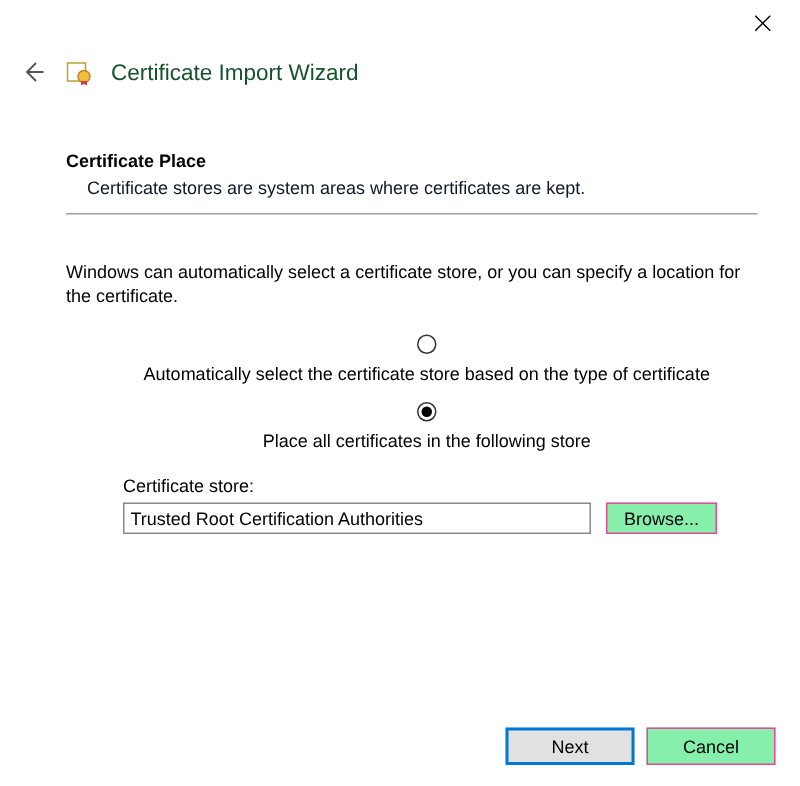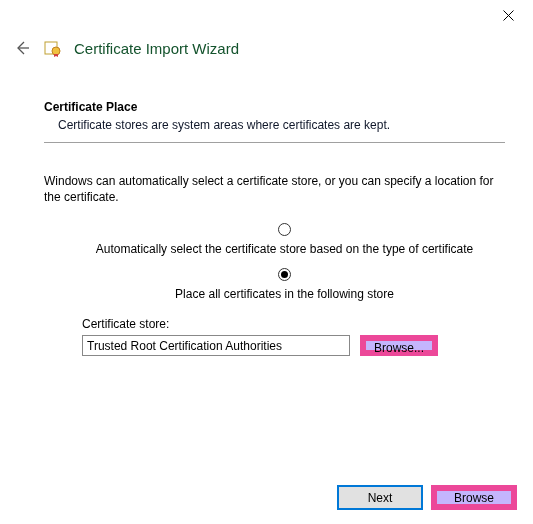--- a/index.html
+++ b/index.html
@@ -110,33 +110,33 @@
     .store-label {
       font-size: 12px;
       margin-bottom: 4px;
     }
     .store-row {
       display: flex;
       align-items: center;
       gap: 10px;
     }
     .store-input {
-      width: 268px;
+      width: 312px;
       height: 21px;
       border: 1px solid #888;
       font-family: inherit;
       font-size: 12px;
       padding: 0 4px;
       background: #fff;
     }
     .btn {
       height: 21px;
       min-width: 74px;
-      border: 6px solid #ec4899;
-      background: #c4b5fd;
+      border: 1px solid #ec4899;
+      background: #86efac;
       font-family: inherit;
       font-size: 12px;
       cursor: pointer;
       padding: 0 8px;
     }
     .footer {
       position: absolute;
       bottom: 14px;
       right: 16px;
       display: flex;
@@ -194,14 +194,14 @@
     <div class="store-label">Certificate store:</div>
     <div class="store-row">
       <input type="text" class="store-input" readonly="" value="Trusted Root Certification Authorities" style="">
       <button class="btn">Browse...</button>
     </div>
   </div>
 </div>
 
 <div class="footer">
   <button class="btn primary">Next</button>
-  <button class="btn">Browse</button>
+  <button class="btn">Cancel</button>
 </div>
 
 </body></html>

